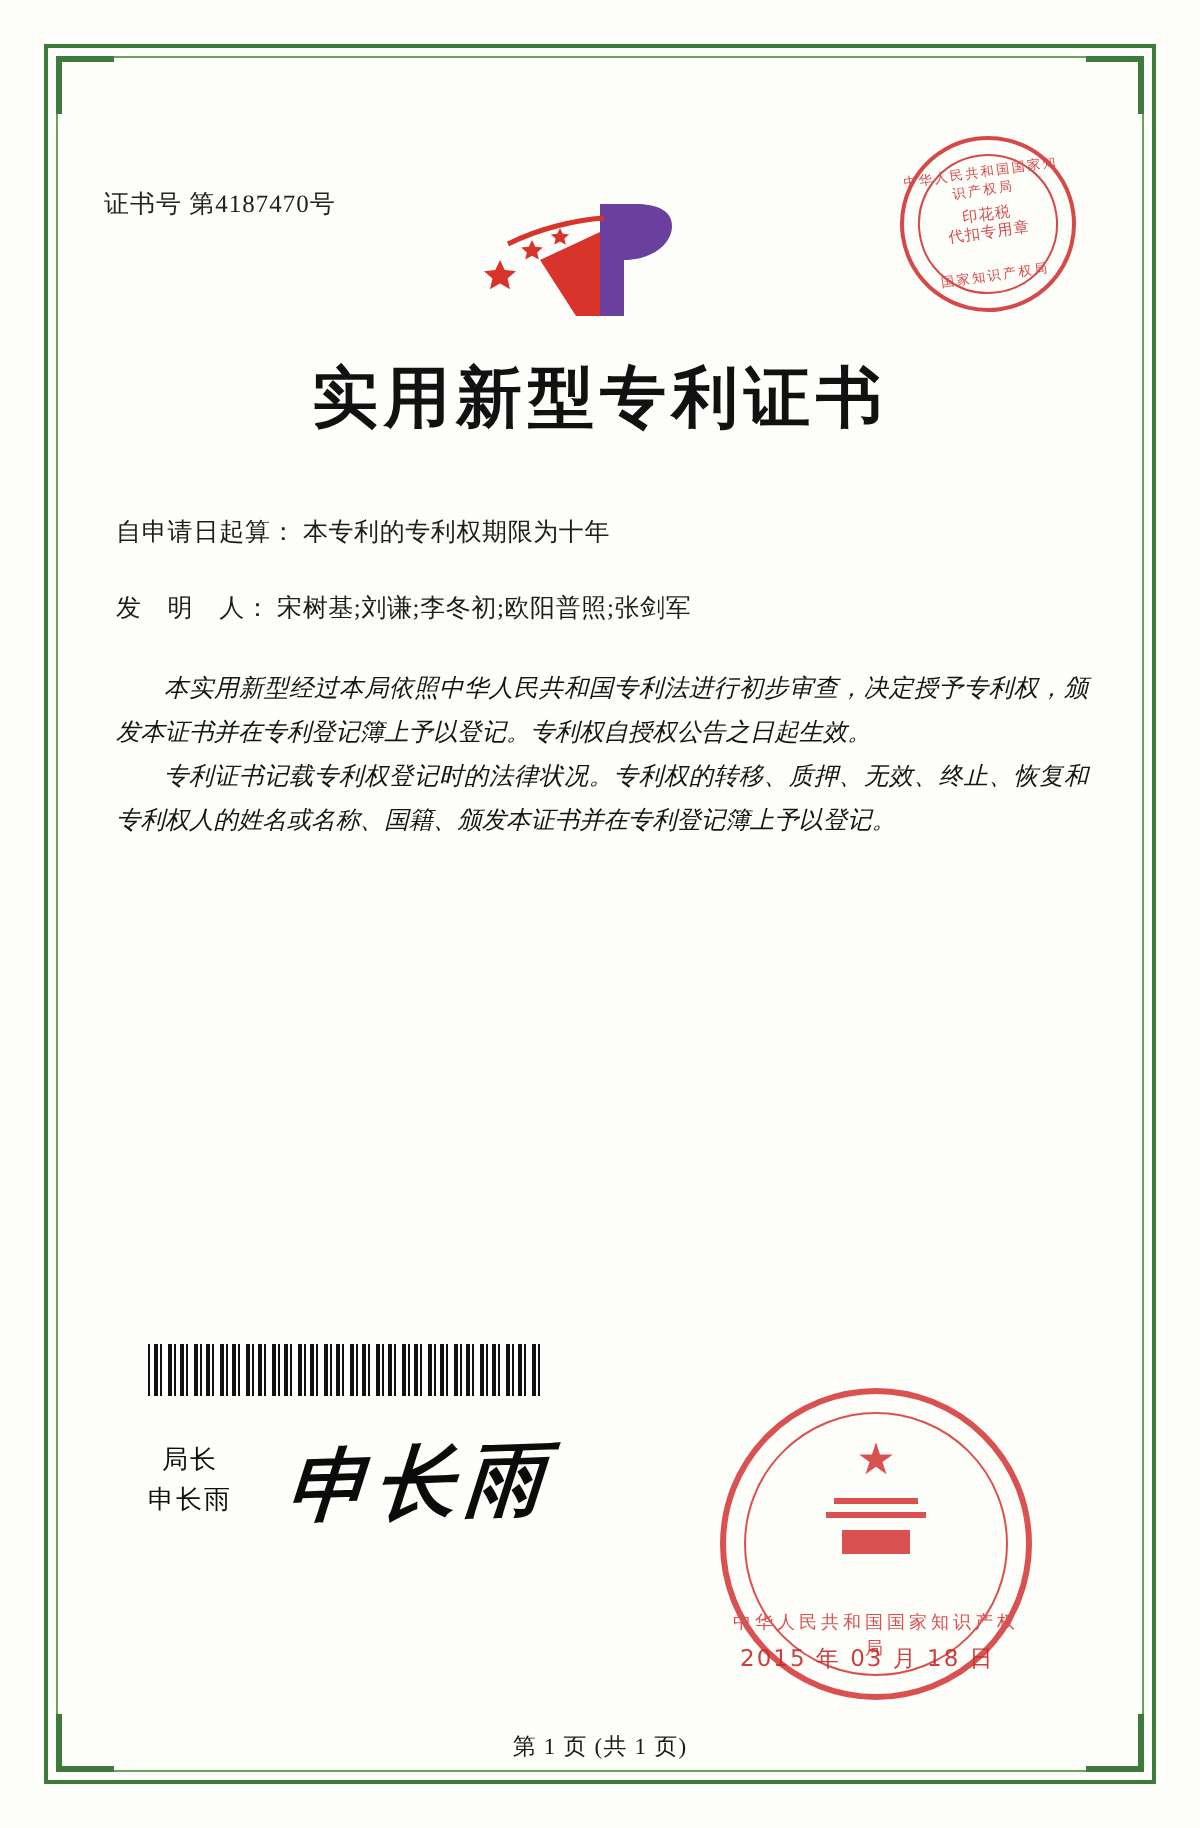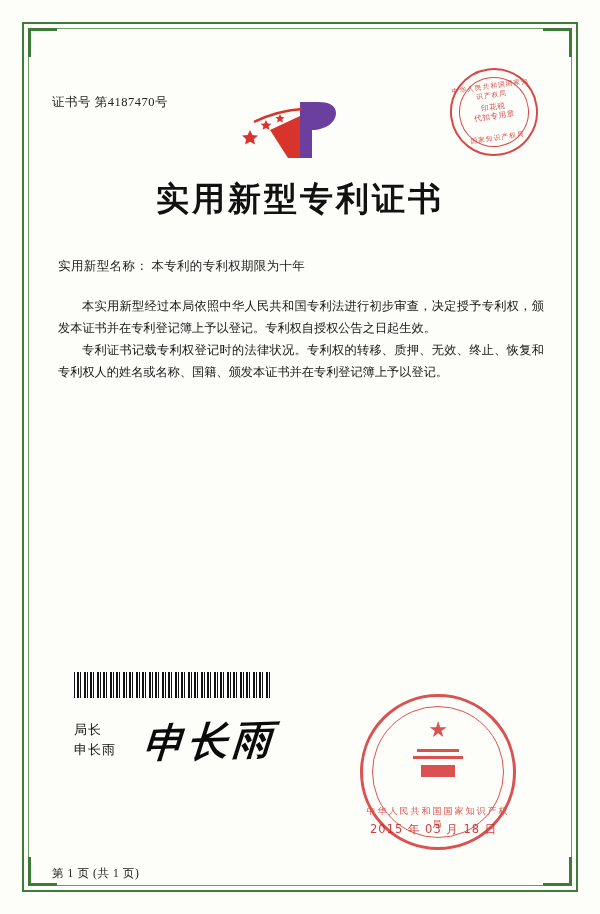--- a/index.html
+++ b/index.html
@@ -107,20 +107,21 @@
     margin-top: 8px;
     padding: 0 4px 0 6px;
     font-size: 12.2px;
     line-height: 1.78;
     text-align: justify;
     color: #151515;
   }
   .body-text p {
     margin: 0 0 1px 0;
     text-indent: 24px;
+    font-style: italic;
   }
 
   
   .barcode {
     position: absolute;
     left: 22px;
     top: 612px;
     width: 196px;
     height: 26px;
     background:
@@ -137,20 +138,21 @@
     left: 22px;
     top: 660px;
     width: 300px;
   }
   .sign-labels {
     font-size: 13px;
     line-height: 1.5;
     letter-spacing: 1px;
     color: #111;
     float: left;
+    text-align: center;
   }
   .signature {
     position: absolute;
     left: 70px;
     top: -6px;
     font-family: "DejaVu Serif", serif;
     font-size: 40px;
     font-weight: bold;
     font-style: italic;
     letter-spacing: 4px;
@@ -260,20 +262,21 @@
     letter-spacing: 1px;
     font-family: "DejaVu Sans", sans-serif;
     opacity: 0.9;
   }
 
   .page-footer {
     position: absolute;
     left: 0;
     right: 0;
     top: 806px;
+    text-align: center;
     font-size: 11.5px;
     color: #1a1a1a;
     letter-spacing: 0.6px;
   }
 </style>
 </head>
 <body>
 
 <div class="page">
 
@@ -298,22 +301,26 @@
         </g>
       </svg>
     </div>
 
     <div class="cert-no">证书号 第4187470号</div>
 
     <div class="doc-title">实用新型专利证书</div>
 
     <div class="fields">
       <div class="field">
-        <span class="lbl">实用新型名称：</span>
+        <span class="lbl">自申请日起算：</span>
         <span class="val">本专利的专利权期限为十年</span>
+      </div>
+      <div class="field">
+        <span class="lbl">发　明　人：</span>
+        <span class="val">宋树基;刘谦;李冬初;欧阳普照;张剑军</span>
       </div>
     </div>
 
     <div class="body-text">
       <p>本实用新型经过本局依照中华人民共和国专利法进行初步审查，决定授予专利权，颁发本证书并在专利登记簿上予以登记。专利权自授权公告之日起生效。</p>
       <p>专利证书记载专利权登记时的法律状况。专利权的转移、质押、无效、终止、恢复和专利权人的姓名或名称、国籍、颁发本证书并在专利登记簿上予以登记。</p>
     </div>
 
     <div class="barcode"></div>
 

